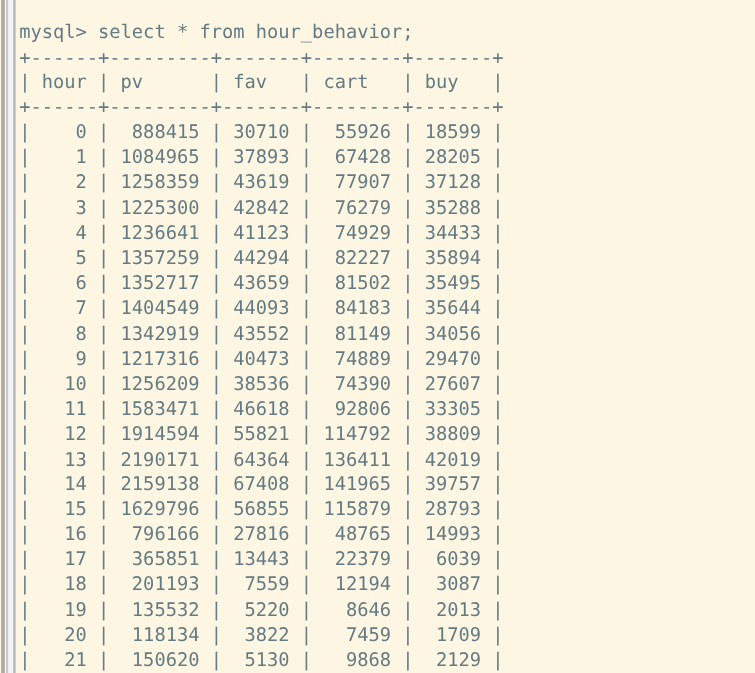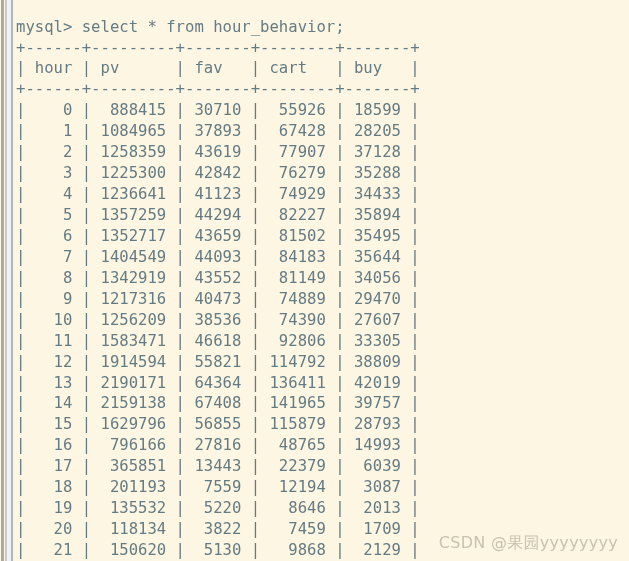--- a/index.html
+++ b/index.html
@@ -87,15 +87,14 @@
 
   <div id="left-chrome">
     <div class="bar-a"></div>
     <div class="bar-b"></div>
     <div class="bar-c"></div>
     <div class="bar-d"></div>
   </div>
 
   <pre id="terminal-output"><div class="term-line">mysql&gt; select * from hour_behavior;</div><div class="term-line">+------+---------+-------+--------+-------+</div><div class="term-line">| hour | pv      | fav   | cart   | buy   |</div><div class="term-line">+------+---------+-------+--------+-------+</div><div class="term-line">|    0 |  888415 | 30710 |  55926 | 18599 |</div><div class="term-line">|    1 | 1084965 | 37893 |  67428 | 28205 |</div><div class="term-line">|    2 | 1258359 | 43619 |  77907 | 37128 |</div><div class="term-line">|    3 | 1225300 | 42842 |  76279 | 35288 |</div><div class="term-line">|    4 | 1236641 | 41123 |  74929 | 34433 |</div><div class="term-line">|    5 | 1357259 | 44294 |  82227 | 35894 |</div><div class="term-line">|    6 | 1352717 | 43659 |  81502 | 35495 |</div><div class="term-line">|    7 | 1404549 | 44093 |  84183 | 35644 |</div><div class="term-line">|    8 | 1342919 | 43552 |  81149 | 34056 |</div><div class="term-line">|    9 | 1217316 | 40473 |  74889 | 29470 |</div><div class="term-line">|   10 | 1256209 | 38536 |  74390 | 27607 |</div><div class="term-line">|   11 | 1583471 | 46618 |  92806 | 33305 |</div><div class="term-line">|   12 | 1914594 | 55821 | 114792 | 38809 |</div><div class="term-line">|   13 | 2190171 | 64364 | 136411 | 42019 |</div><div class="term-line">|   14 | 2159138 | 67408 | 141965 | 39757 |</div><div class="term-line">|   15 | 1629796 | 56855 | 115879 | 28793 |</div><div class="term-line">|   16 |  796166 | 27816 |  48765 | 14993 |</div><div class="term-line">|   17 |  365851 | 13443 |  22379 |  6039 |</div><div class="term-line">|   18 |  201193 |  7559 |  12194 |  3087 |</div><div class="term-line">|   19 |  135532 |  5220 |   8646 |  2013 |</div><div class="term-line">|   20 |  118134 |  3822 |   7459 |  1709 |</div><div class="term-line">|   21 |  150620 |  5130 |   9868 |  2129 |</div><div class="term-line">|   22 |  317728 | 10619 |  21246 |  4750 |</div></pre>
 
-  <div id="watermark">CSDN @果园yyyyyyyy</div>
 
 </div>
 
 </body></html>

